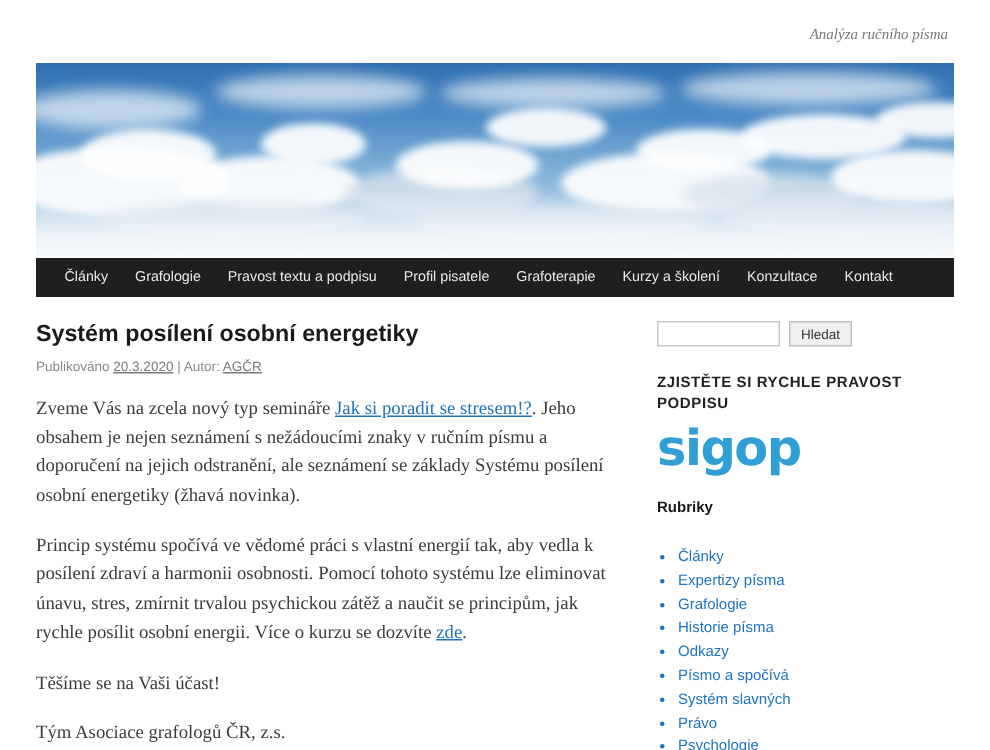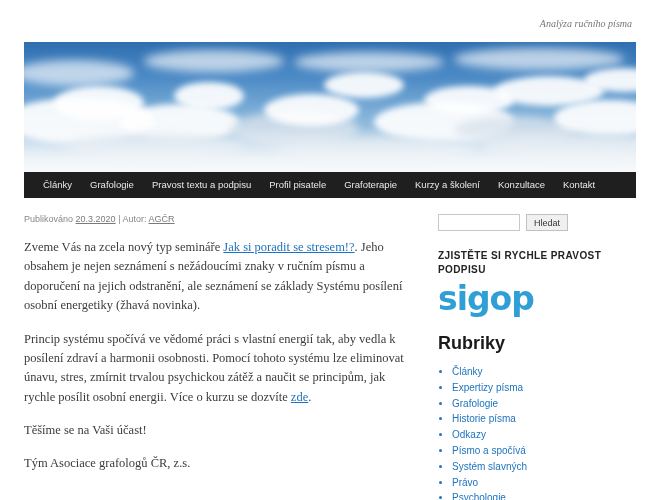--- a/index.html
+++ b/index.html
@@ -171,24 +171,24 @@
     font-family: "DejaVu Sans", sans-serif;
     font-size: 33px;
     font-weight: bold;
     color: #2f9fd6;
     line-height: 1;
     letter-spacing: -1px;
     margin: 4px 0 18px 0;
   }
   .rubriky-title {
     font-family: "Liberation Sans", sans-serif;
-    font-size: 18px;
+    font-size: 10px;
     font-weight: bold;
     color: #1a1a1a;
-    margin: 0 0 10px 0;
+    margin: 0 0 20px 0;
   }
   .cat-list {
     list-style: none;
     margin: 0;
     padding: 0 0 0 14px;
   }
   .cat-list li {
     font-family: "Liberation Sans", sans-serif;
     font-size: 10px;
     line-height: 1.58;
@@ -241,20 +241,21 @@
     <div class="nav-item">Profil pisatele</div>
     <div class="nav-item">Grafoterapie</div>
     <div class="nav-item">Kurzy a školení</div>
     <div class="nav-item">Konzultace</div>
     <div class="nav-item">Kontakt</div>
   </div>
 
   <div class="content-wrap">
 
     <div class="main-col">
+      <h2 class="entry-title">Systém posílení osobní energetiky</h2>
       <div class="entry-meta">
         <span>Publikováno</span>
         <a href="#">20.3.2020</a>
         <span>|</span>
         <span>Autor:</span>
         <a href="#">AGČR</a>
       </div>
 
       <div class="entry-content">
         <p>

